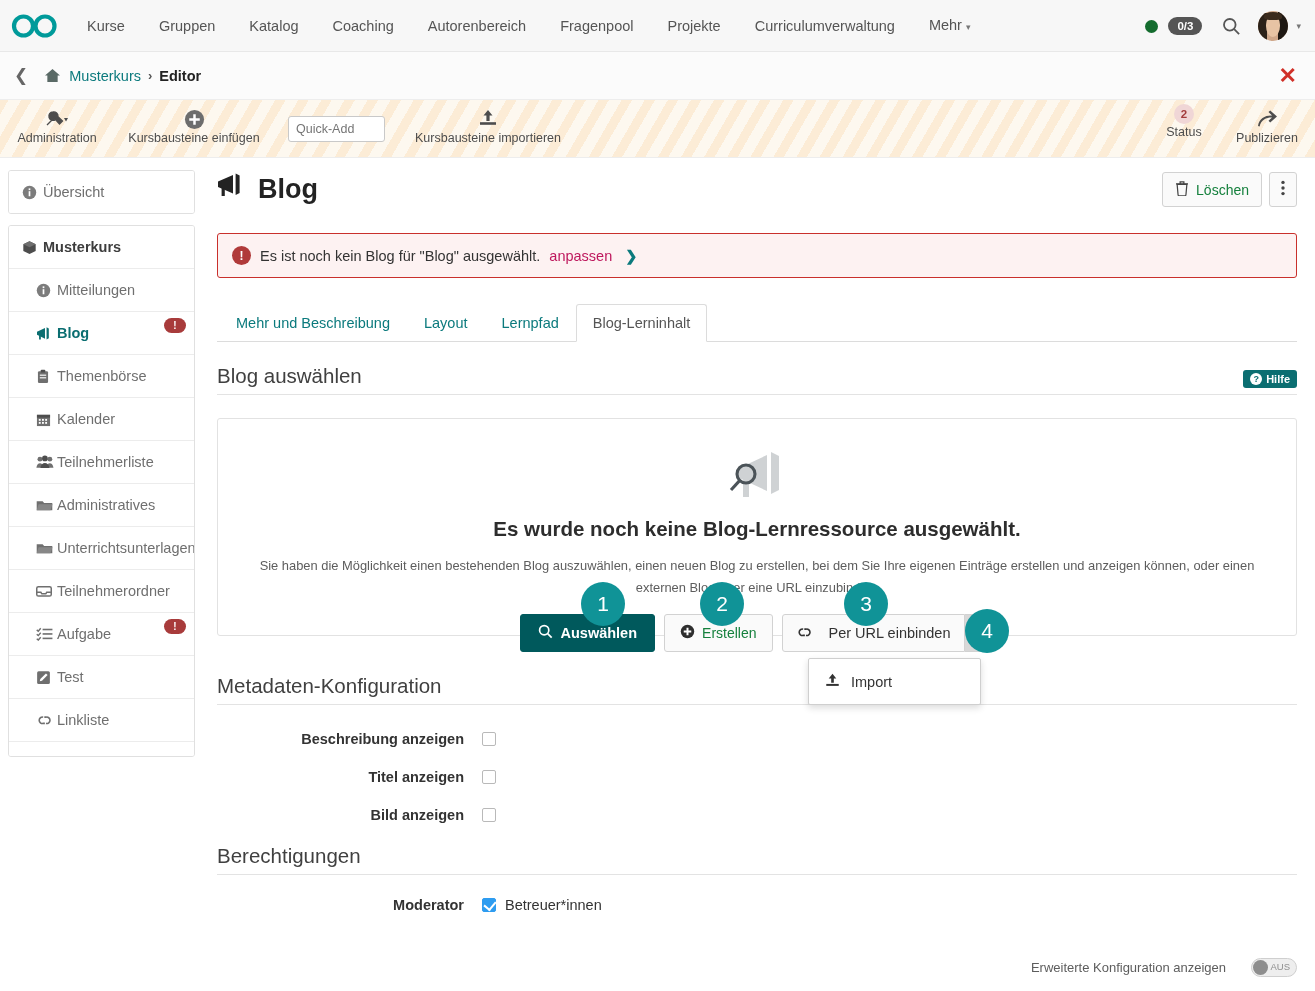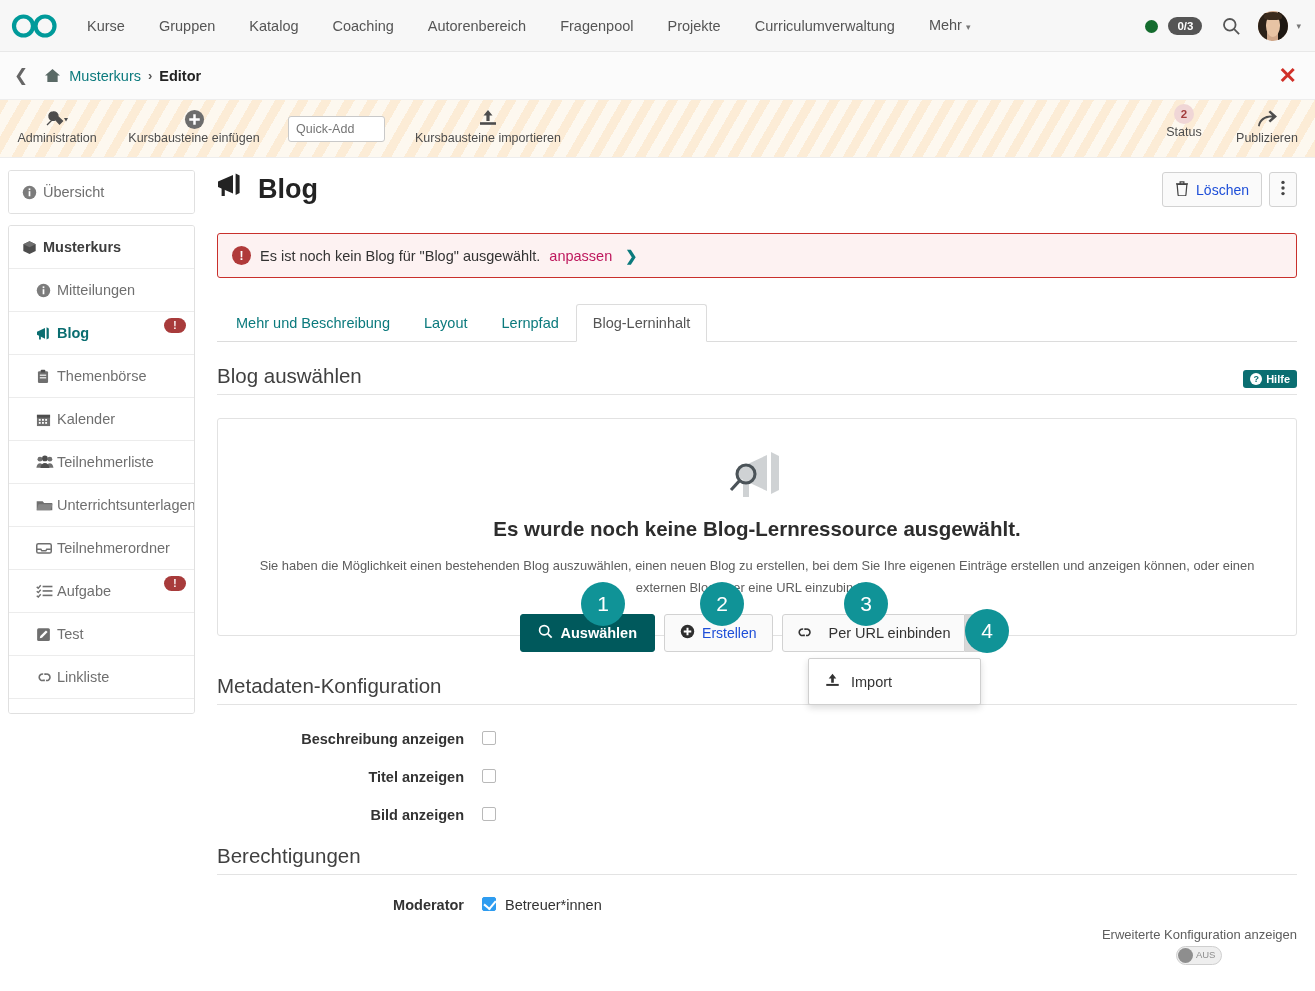--- a/index.html
+++ b/index.html
@@ -118,21 +118,21 @@
   
   .main { flex:1; padding:14px 18px 0 14px; position:relative; }
   .page-head { display:flex; align-items:flex-start; }
   .page-title {
     font-size:27px; font-weight:bold; color:#232323;
     display:flex; align-items:center; gap:11px; margin:0; line-height:34px;
   }
   .head-actions { margin-left:auto; display:flex; gap:7px; }
   .btn {
     border:1px solid #d2d2d2; background:#fafafa; border-radius:3px;
-    font-size:14px; color:#1d4ed8; padding:7px 12px; cursor:pointer;
+    font-size:14px; color:#15803d; padding:7px 12px; cursor:pointer;
     display:inline-flex; align-items:center; gap:7px;
     font-family:"Liberation Sans", sans-serif;
   }
   .btn.kebab { padding:7px 11px; }
   .alert {
     margin-top:26px; border:1px solid #c9302c; background:#fdf2f2;
     border-radius:3px; padding:12px 14px; display:flex; align-items:center; gap:9px;
     font-size:14.5px; color:#333;
   }
   .alert .err-circle {
@@ -218,42 +218,42 @@
   }
 
   .numbadge {
     position:absolute; width:44px; height:44px; border-radius:50%;
     background:#109397; color:#fff; font-size:21px;
     display:flex; align-items:center; justify-content:center; z-index:40;
     font-family:"Liberation Sans", sans-serif;
   }
 
   
-  .formrow { display:flex; margin-top:22px; }
+  .formrow { display:flex; align-items:center; margin-top:22px; }
   .formrow .flabel {
     width:265px; text-align:right; padding-right:18px;
     font-size:14.5px; font-weight:bold; color:#333;
   }
   .cb {
     width:14px; height:14px; border:1px solid #b9b9b9; border-radius:2px;
     background:#fff; cursor:pointer; display:inline-block;
   }
   .cb.checked {
     background:#2e9cf0; border-color:#2e9cf0; position:relative;
   }
   .cb.checked:after {
     content:""; position:absolute; left:3px; top:0px; width:6px; height:9px;
     border:solid #fff; border-width:0 2px 2px 0; transform:rotate(40deg);
   }
   .cbtext { font-size:14.5px; color:#333; margin-left:9px; }
 
   .bottomtoggle {
-    position:absolute; right:18px; bottom:26px;
-    display:flex; align-items:center; gap:4px;
-    font-size:13px; color:#5d5d5d;flex-direction:column;
+    position:absolute; right:18px; bottom:14px;
+    display:flex; align-items:center; gap:25px;
+    font-size:13px; color:#5d5d5d;
   }
   .toggle {
     width:46px; height:19px; border-radius:10px; background:#eee;
     border:1px solid #cfcfcf; position:relative; cursor:pointer;
   }
   .toggle .knob {
     position:absolute; left:1px; top:1px; width:15px; height:15px;
     border-radius:50%; background:#8e8e8e;
   }
   .toggle .txt {
@@ -445,20 +445,29 @@
               <circle cx="14.6" cy="4" r="2.6" fill="#6f6f6f"></circle>
               <circle cx="9.4" cy="3.2" r="3" fill="#4d4d4d"></circle>
               <path d="M0.4 13 C0.9 9.8 2.4 8.4 4.2 8.4 C6 8.4 7.5 9.8 8 13 Z" fill="#6f6f6f"></path>
               <path d="M10.8 13 C11.3 9.8 12.8 8.4 14.6 8.4 C16.4 8.4 17.9 9.8 18.4 13 Z" fill="#6f6f6f"></path>
               <path d="M4.6 13.4 C5.2 9.6 7.1 8 9.4 8 C11.7 8 13.6 9.6 14.2 13.4 Z" fill="#4d4d4d"></path>
             </svg>
         </span>
         <span>Teilnehmerliste</span>
       </div>
 
+      <div class="side-row child">
+        <span class="sicon">
+          <svg width="17" height="13" viewBox="0 0 18 14">
+              <path d="M0.6 2.4 h6.4 l1.6 1.8 h8.8 V12 H0.6 Z" fill="#6f6f6f"></path>
+              <path d="M2.6 5.6 h15 L15.4 12 H0.6 Z" fill="#878787"></path>
+            </svg>
+        </span>
+        <span>Administratives</span>
+      </div>
 
       <div class="side-row child">
         <span class="sicon">
           <svg width="17" height="13" viewBox="0 0 18 14">
               <path d="M0.6 2.4 h6.4 l1.6 1.8 h8.8 V12 H0.6 Z" fill="#6f6f6f"></path>
               <path d="M2.6 5.6 h15 L15.4 12 H0.6 Z" fill="#878787"></path>
             </svg>
         </span>
         <span>Unterrichtsunterlagen</span>
       </div>

